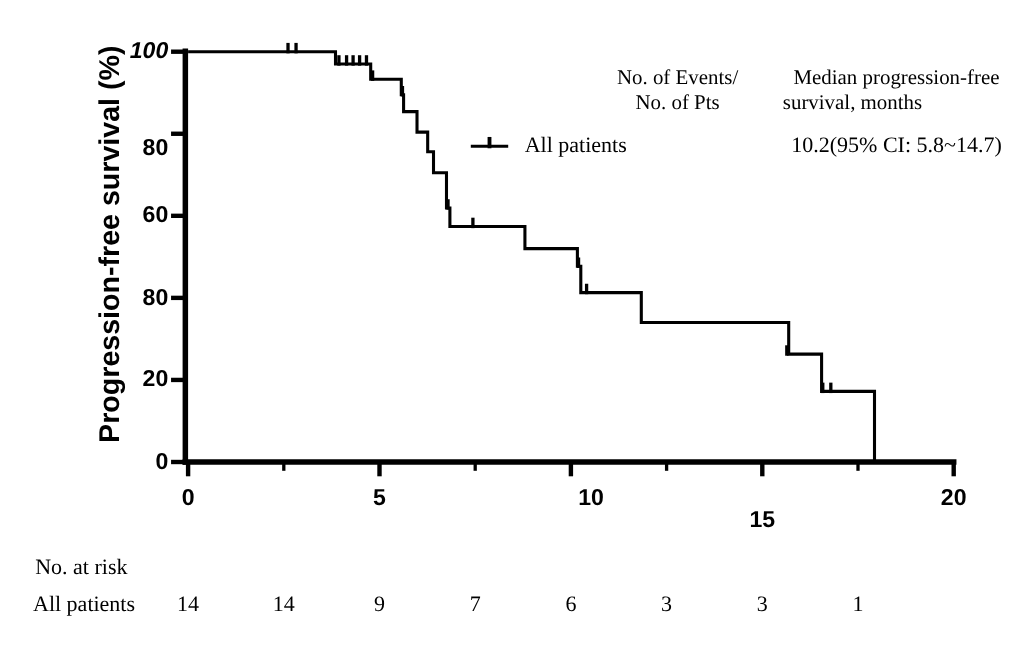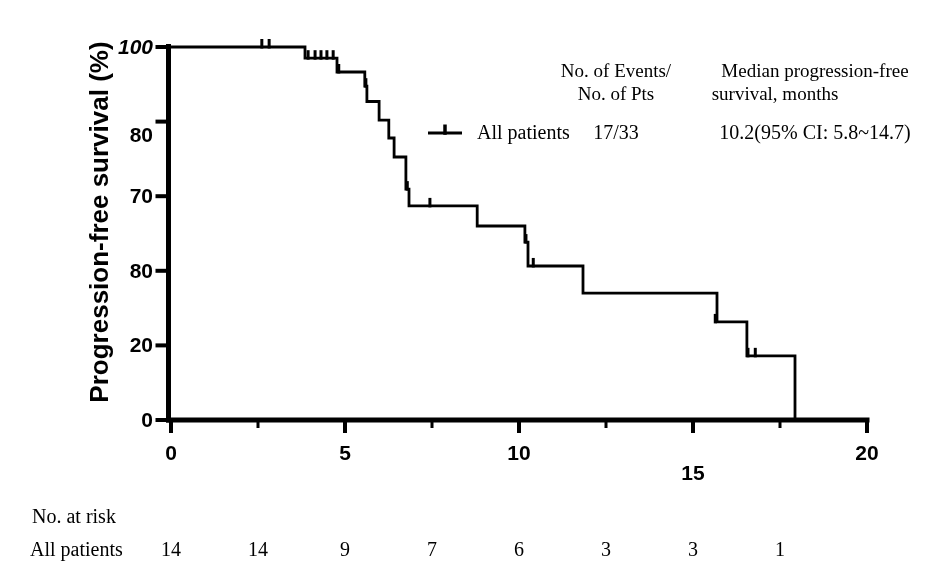--- a/index.html
+++ b/index.html
@@ -65,39 +65,38 @@
       <line x1="445" y1="124.5" x2="445" y2="134.8" stroke="#000000" stroke-width="3.5"></line>
     </svg>
 
   <div class="abs y-title">Progression-free survival (%)</div>
 
 
   <div id="y-tick-labels">
       <div class="abs y-tick-label" style="top: 408px;">0</div>
       <div class="abs y-tick-label" style="top: 333.4px;">20</div>
       <div class="abs y-tick-label" style="top: 258.8px;">80</div>
-      <div class="abs y-tick-label" style="top: 184.2px;">70</div>
+      <div class="abs y-tick-label" style="top: 184.2px;">60</div>
       <div class="abs y-tick-label" style="top: 123px;">80</div>
       <div class="abs y-tick-label" style="top: 35px; font-style: italic;">100</div>
     </div>
   <div id="x-tick-labels">
       <div class="abs x-tick-label" style="left: 141px;">0</div>
       <div class="abs x-tick-label" style="left: 315px;">5</div>
-      <div class="abs x-tick-label" style="left: 489px;">10</div>
+      <div class="abs x-tick-label" style="left: 489px; text-align: right;">10</div>
       <div class="abs x-tick-label" style="left: 663px; margin-top: 20px;">15</div>
       <div class="abs x-tick-label" style="left: 837px;">20</div>
     </div>
 
   <div class="abs serif leg-head" style="left:521px;top:60px;">No. of Events/</div>
   <div class="abs serif leg-head" style="left:700px;top:60px;width:230px;">Median progression-free</div>
   <div class="abs serif leg-head" style="left:521px;top:83px;">No. of Pts</div>
   <div class="abs serif leg-head" style="left:660px;top:83px;width:230px;">survival, months</div>
 
   <div class="abs serif leg-val" style="left:477px;top:120px;width:140px;text-align:left;">All patients</div>
-  <div class="abs serif leg-val" style="left:521px;top:120px;width:190px;text-align:center;">17/33</div>
   <div class="abs serif leg-val" style="left:700px;top:120px;width:230px;text-align:center;">10.2(95% CI: 5.8~14.7)</div>
 
   <div class="abs serif risk-label" style="left:32px;top:503px;">No. at risk</div>
   <div class="abs serif risk-label" style="left:30px;top:536px;">All patients</div>
   <div id="risk-numbers">
       <div class="abs serif risk-num" style="left: 141px;">14</div>
       <div class="abs serif risk-num" style="left: 228px;">14</div>
       <div class="abs serif risk-num" style="left: 315px;">9</div>
       <div class="abs serif risk-num" style="left: 402px;">7</div>
       <div class="abs serif risk-num" style="left: 489px;">6</div>

